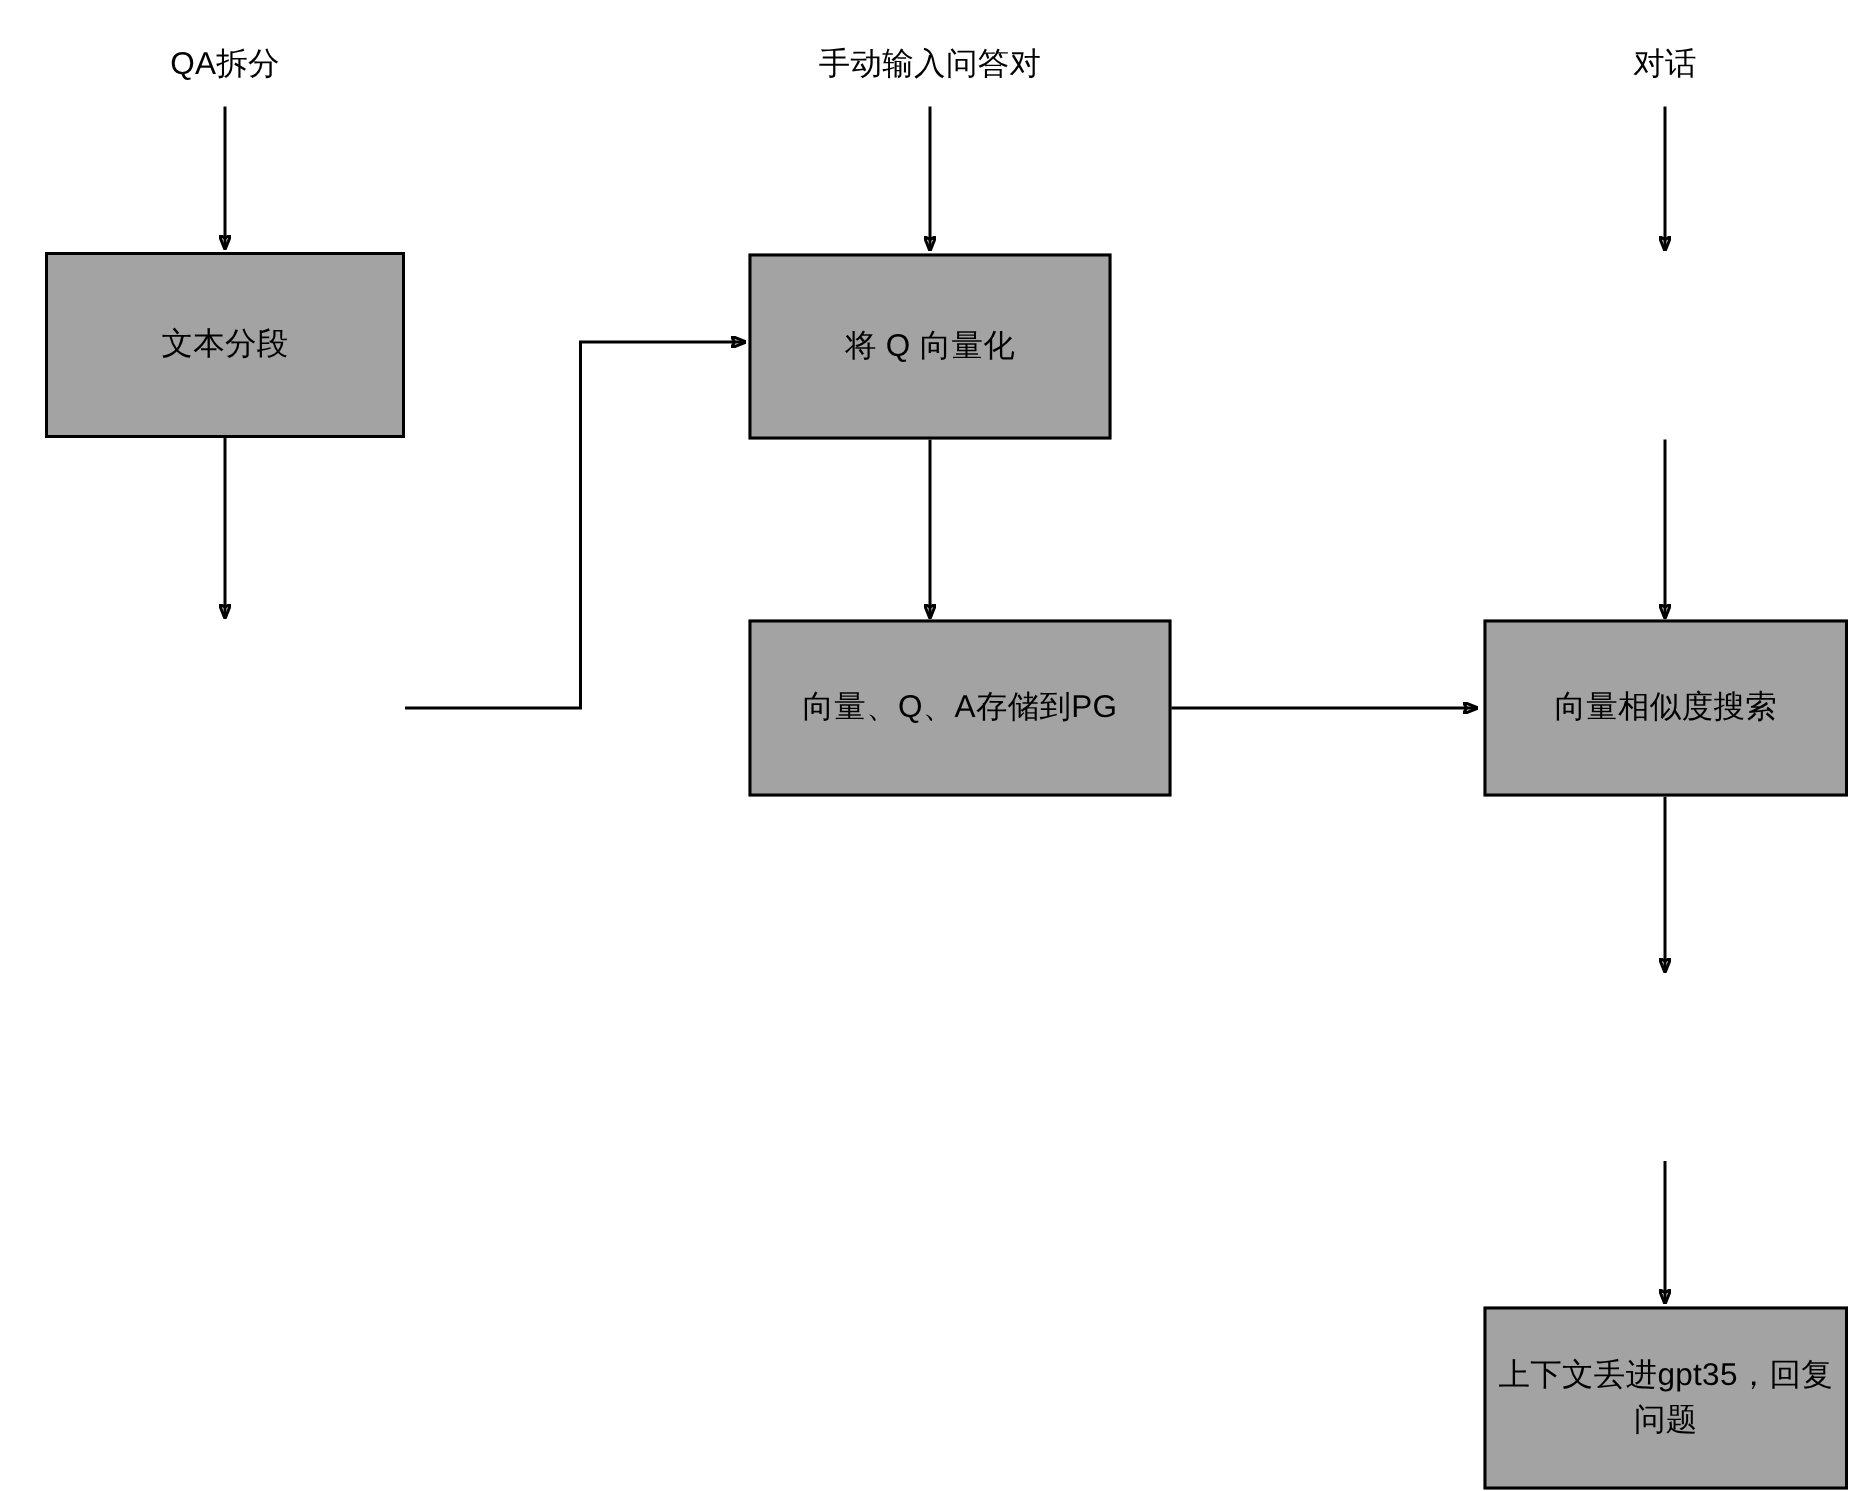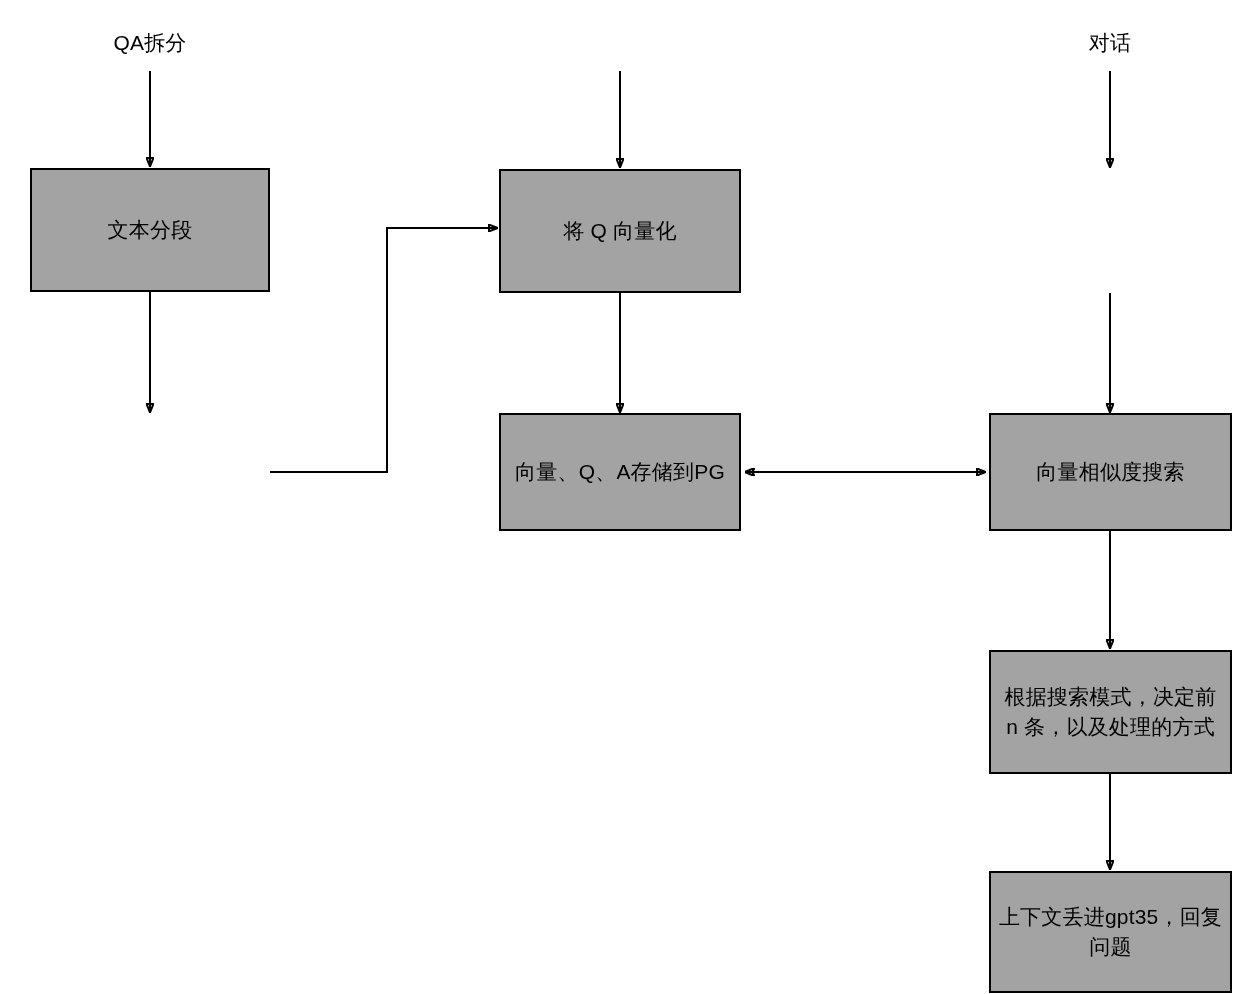--- a/index.html
+++ b/index.html
@@ -97,44 +97,44 @@
 
     <line x1="1096" y1="515" x2="1096" y2="632" marker-end="url(#arrowhead)"></line>
 
     <line x1="1096" y1="758" x2="1096" y2="853" marker-end="url(#arrowhead)"></line>
   </svg>
 
   <div class="edge-label" style="left:36px; top:14px; width:200px;">
     <span>QA拆分</span>
   </div>
 
+  <div class="edge-label" style="left:506px; top:14px; width:200px;">
+    <span>手动输入问答对</span>
+  </div>
 
   <div class="edge-label" style="left:996px; top:14px; width:200px;">
     <span>对话</span>
   </div>
 
   <div class="node" style="left:16px; top:152px; width:240px; height:124px;">
     <span>文本分段</span>
   </div>
 
 
   <div class="node" style="left:485px; top:153px; width:242px; height:124px;">
     <span>将 Q 向量化</span>
   </div>
 
-  <div class="node" style="left:485px; top:397px; width:242px; height:118px; padding-left:14px; padding-right:14px;">
+  <div class="node" style="left:485px; top:397px; width:282px; height:118px; padding-left:14px; padding-right:14px;">
     <span>向量、Q、A存储到PG</span>
   </div>
 
 
   <div class="node" style="left:975px; top:397px; width:243px; height:118px;">
     <span>向量相似度搜索</span>
   </div>
 
-  <div class="node" style="left:975px; top:634px; width:243px; height:124px; padding-left:6px; padding-right:6px;">
-    <span>根据搜索模式，决定前 n 条，以及处理的方式</span>
-  </div>
 
   <div class="node" style="left:975px; top:855px; width:243px; height:122px; padding-left:6px; padding-right:6px;">
     <span>上下文丢进gpt35，回复问题</span>
   </div>
 
 </div>
 
 </body></html>

